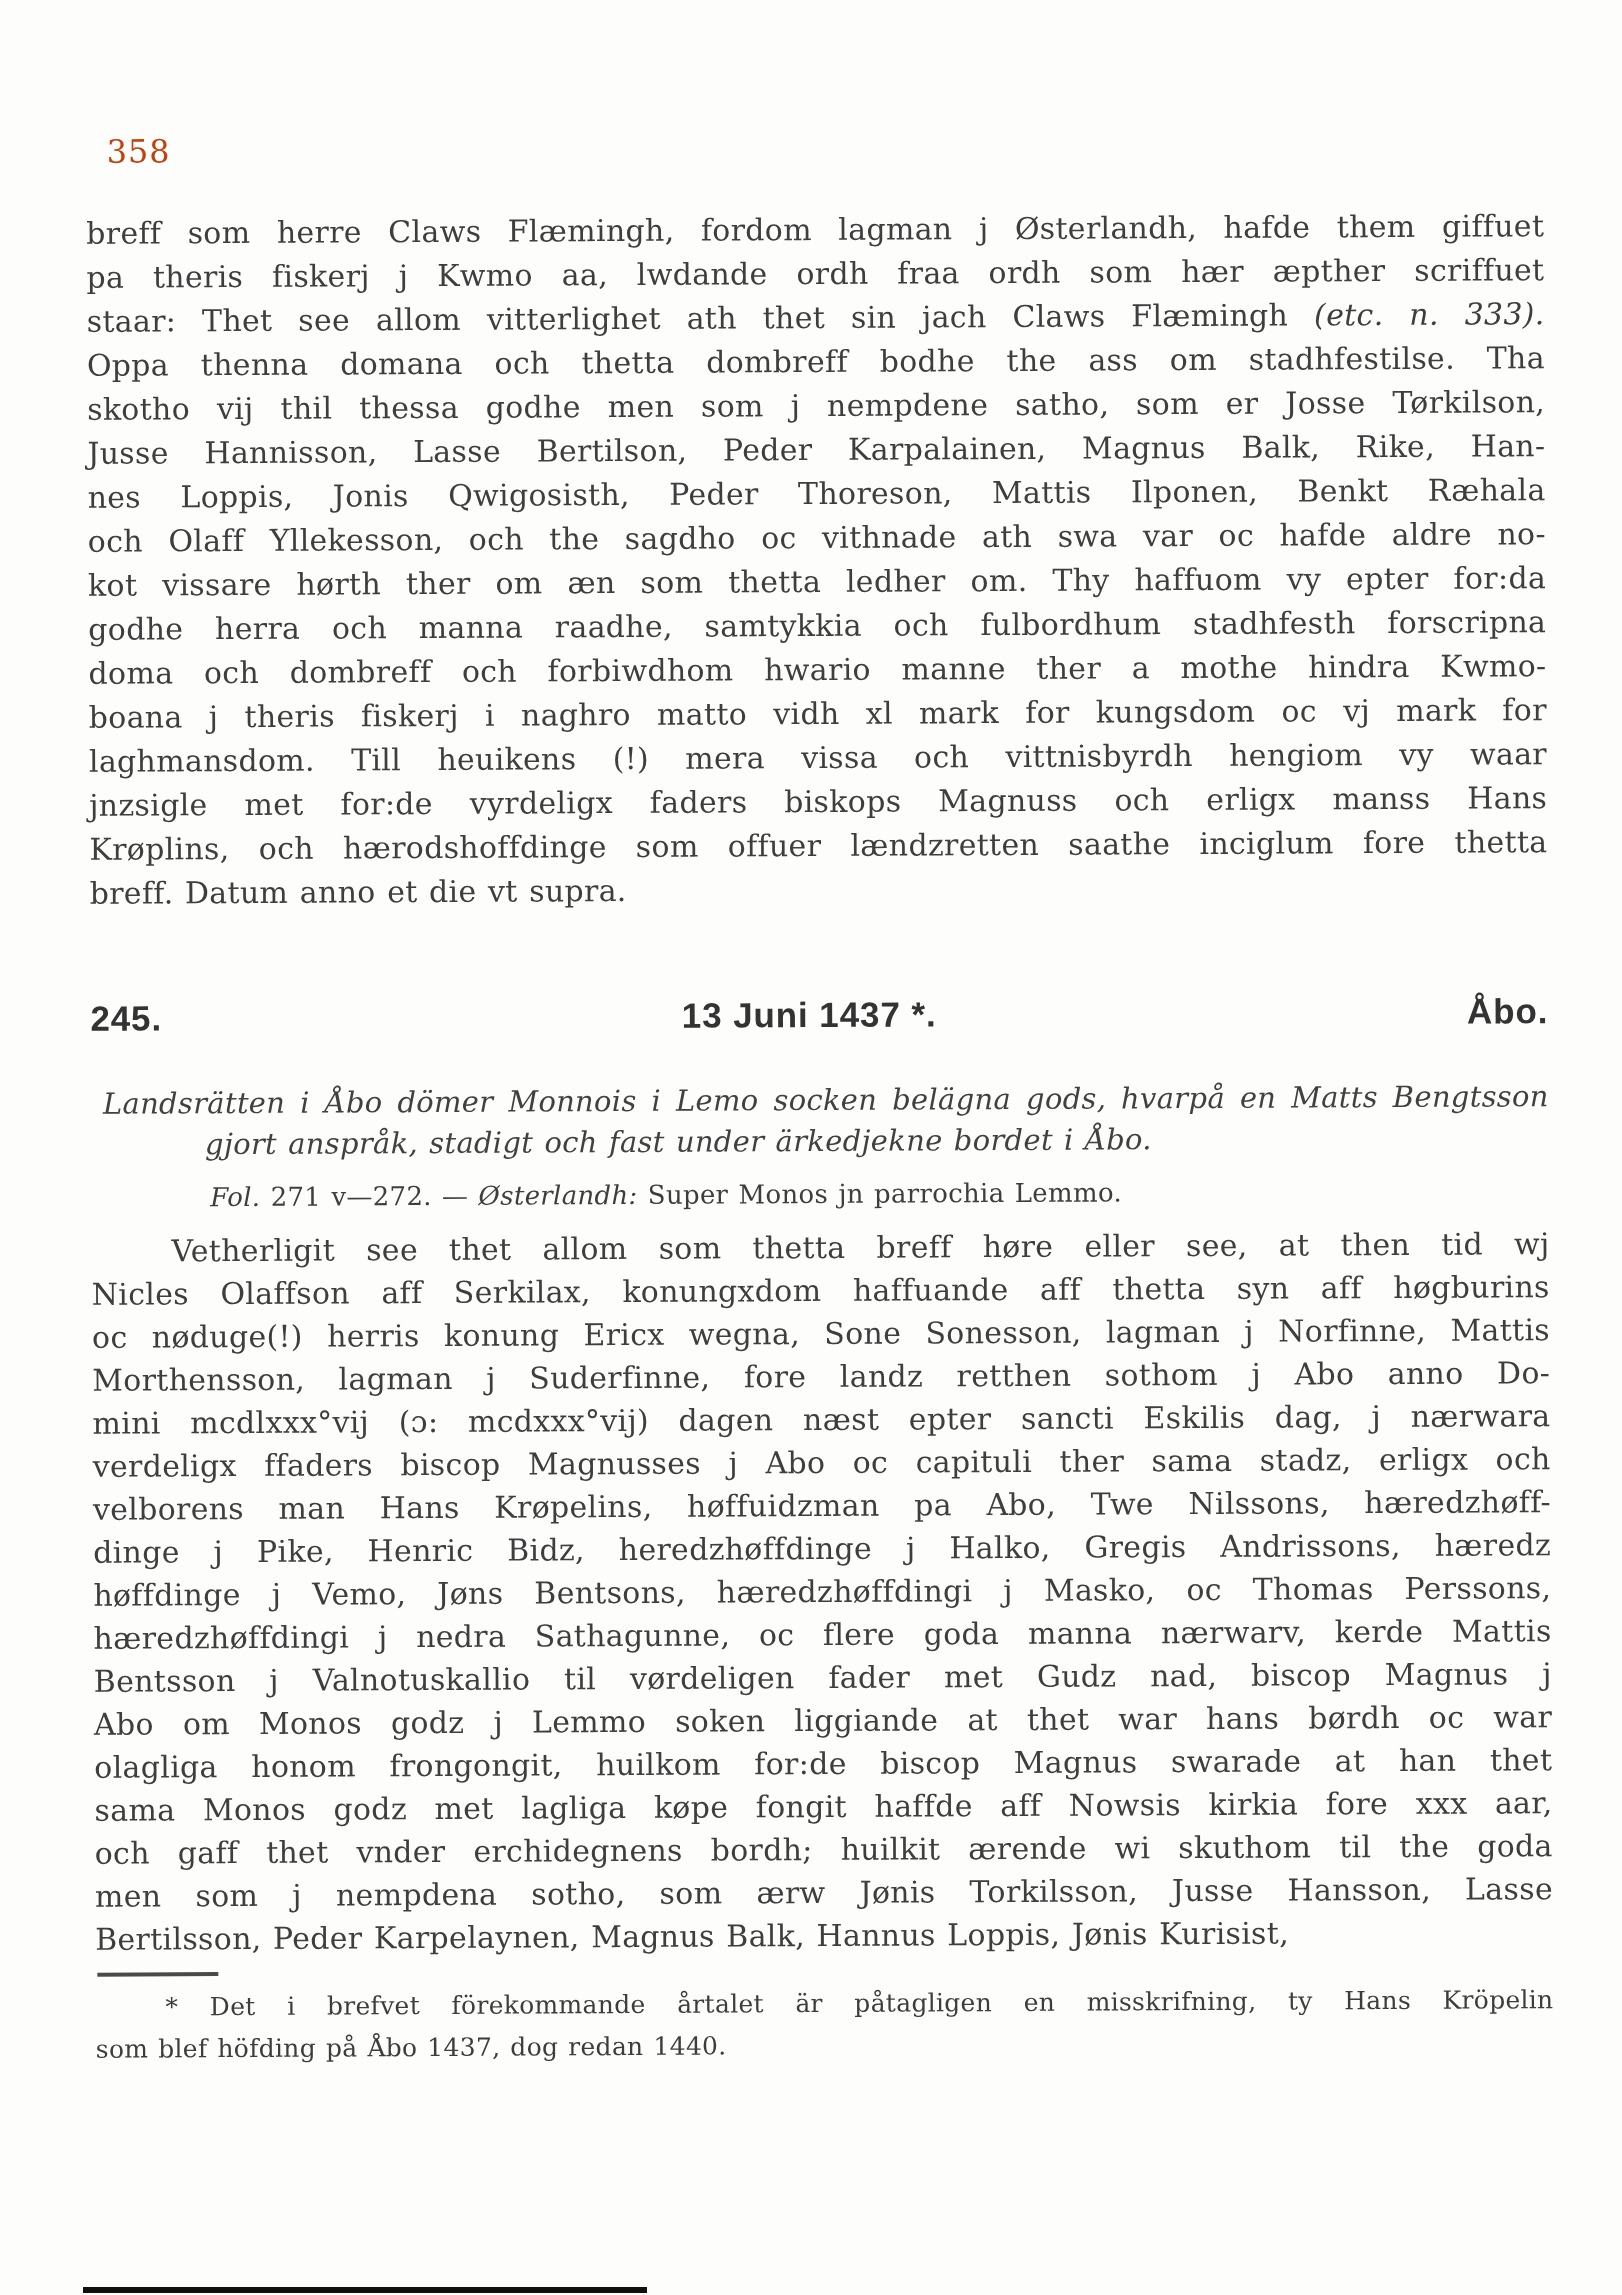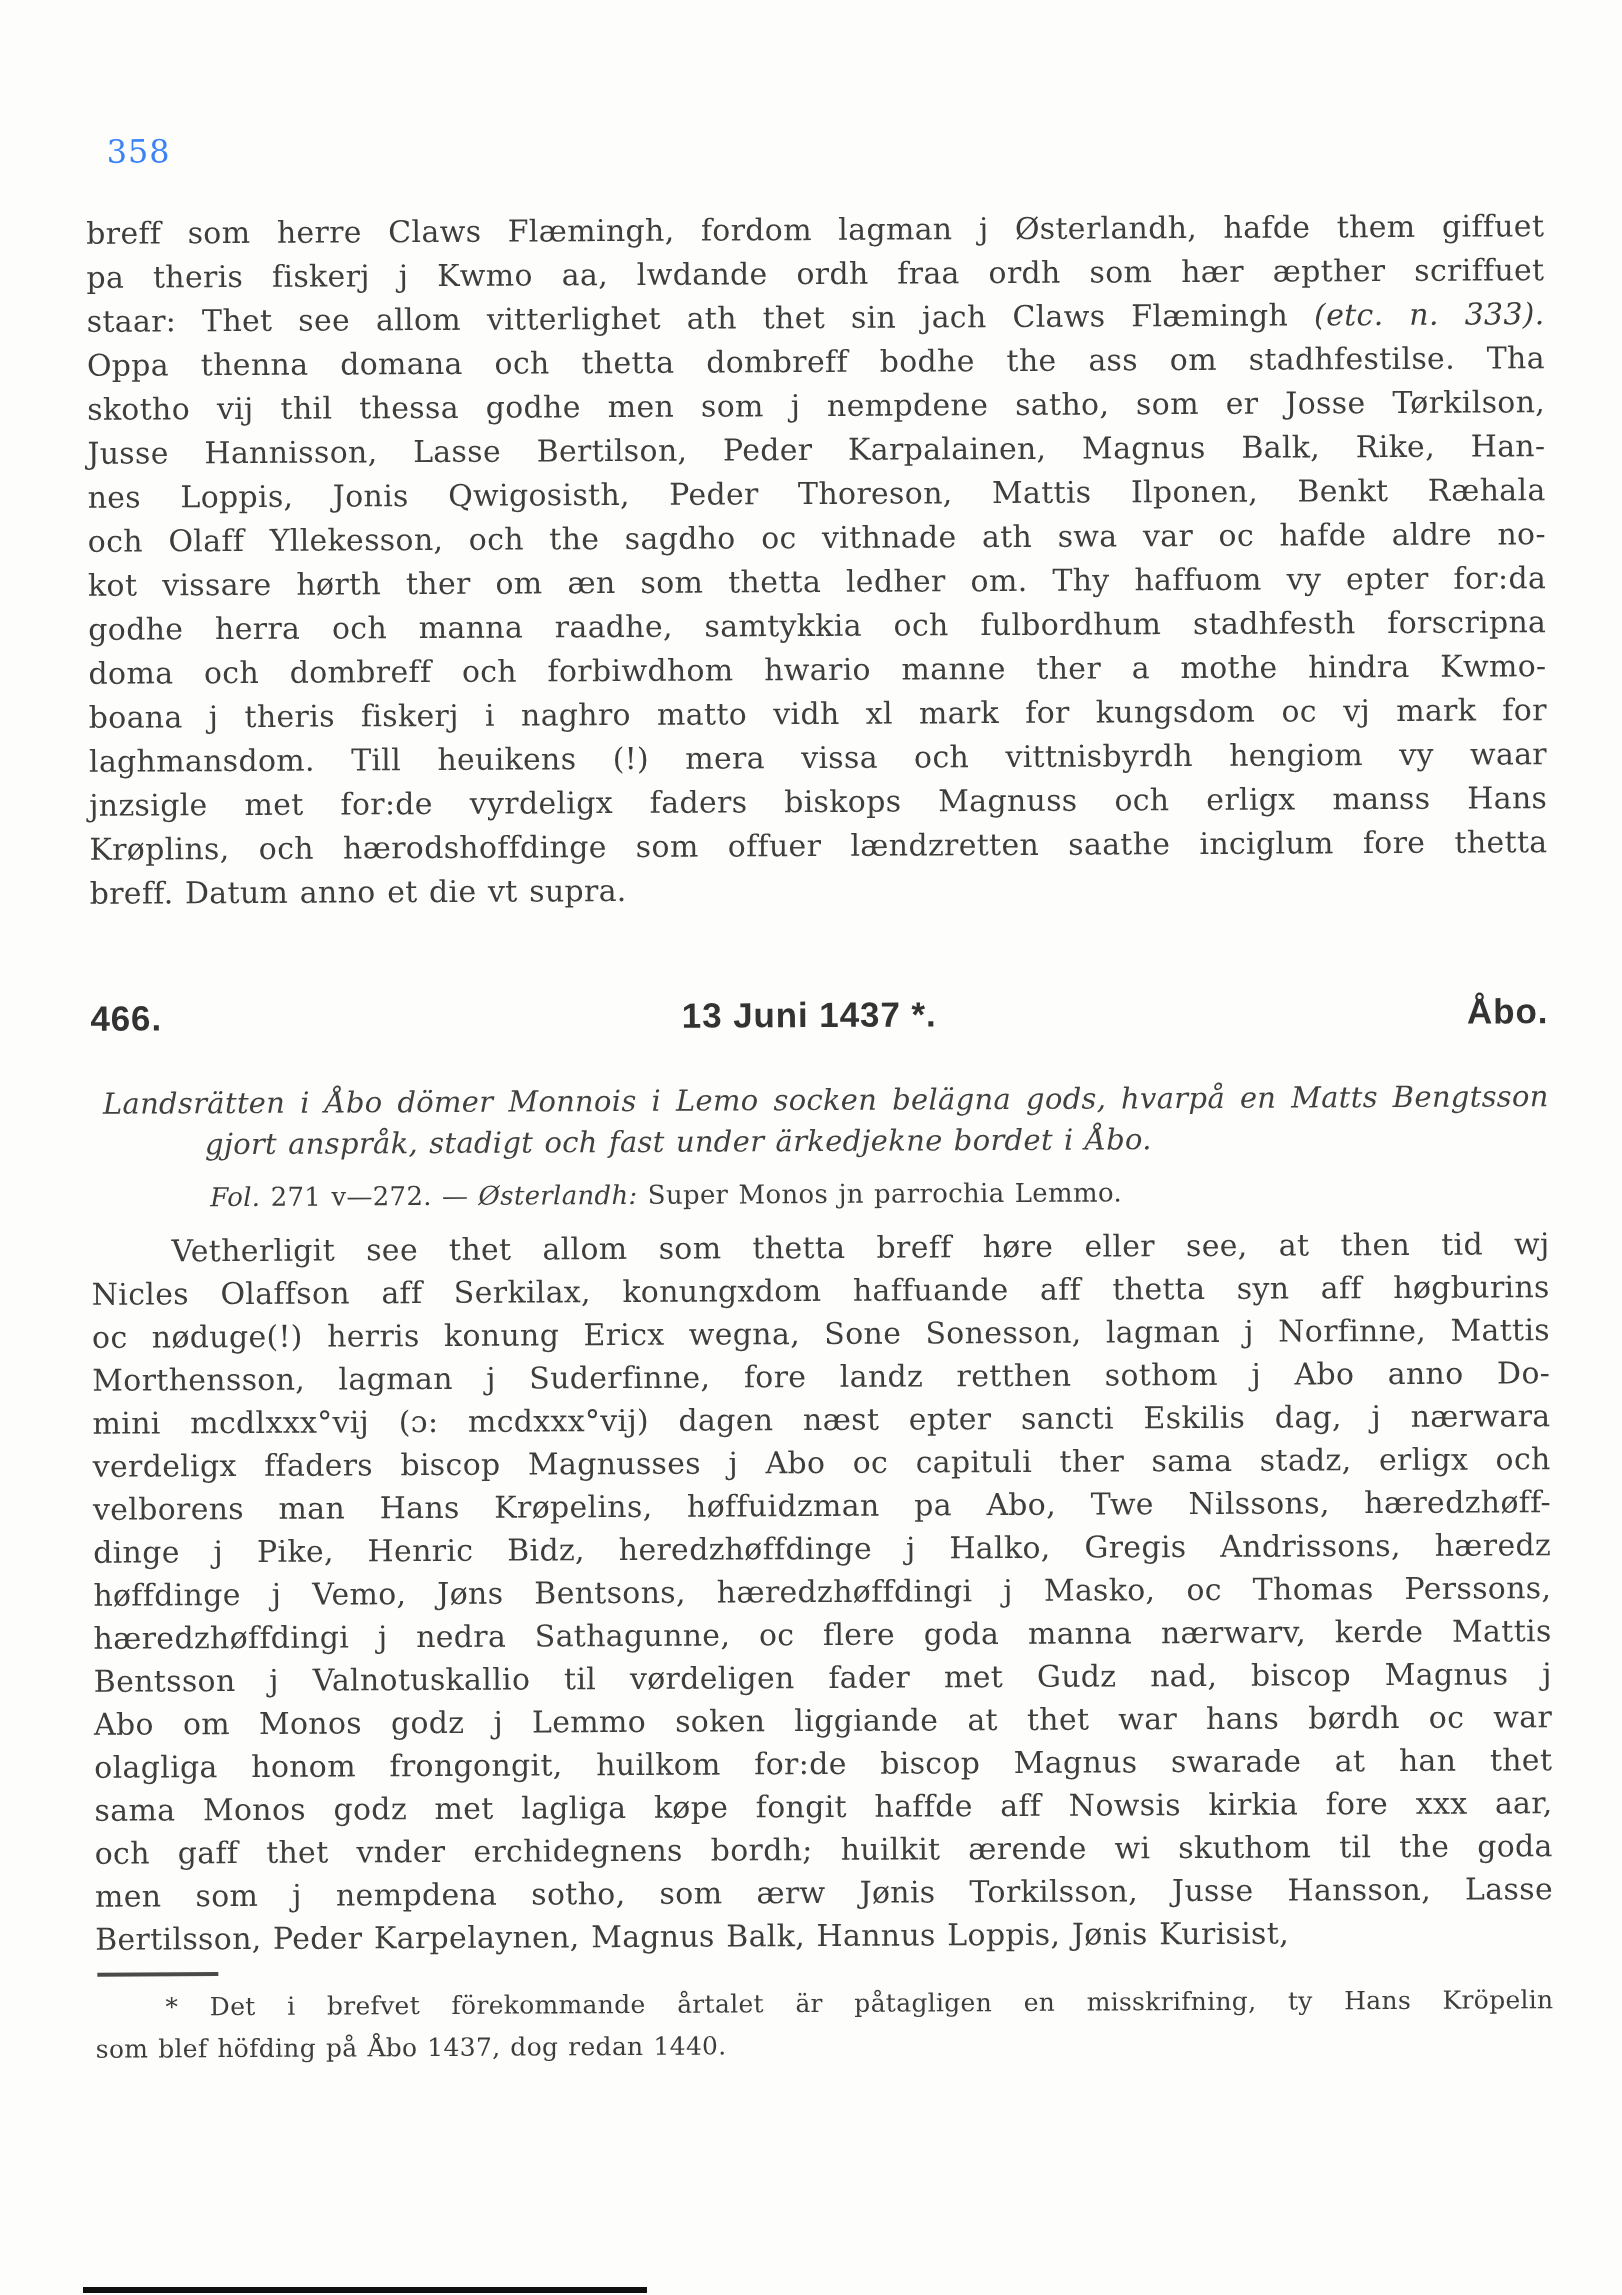--- a/index.html
+++ b/index.html
@@ -10,21 +10,21 @@
     font-family: "DejaVu Serif", serif;
     color: #3e3e3e;
     position: relative;
   }
   .scan {
     position: absolute; inset: 0;
     transform: rotate(-0.30deg);
   }
   .pageno {
     position: absolute; left: 112px; top: 129px;
-    font-size: 32px; color: #3b82f6; letter-spacing: 0.9px;
+    font-size: 32px; color: #c2410c; letter-spacing: 0.9px;
   }
   .col { position: absolute; left: 91px; width: 1458px; }
   .tline {
     font-size: 30px; line-height: 44px;
     letter-spacing: 0.3px; word-spacing: 1.7px;
     text-align: left;
   }
   .tline.just { text-align: justify; text-align-last: justify; }
   .it { font-style: italic; text-align: center; }
 
@@ -80,21 +80,21 @@
       <div class="tline just"><span>godhe herra och manna raadhe, samtykkia och fulbordhum stadhfesth forscripna</span></div>
       <div class="tline just"><span>doma och dombreff och forbiwdhom hwario manne ther a mothe hindra Kwmo-</span></div>
       <div class="tline just"><span>boana j theris fiskerj i naghro matto vidh xl mark for kungsdom oc vj mark for</span></div>
       <div class="tline just"><span>laghmansdom.  Till heuikens (!)  mera vissa och vittnisbyrdh hengiom vy waar</span></div>
       <div class="tline just"><span>jnzsigle met for:de vyrdeligx faders biskops Magnuss och erligx manss Hans</span></div>
       <div class="tline just"><span>Krøplins, och hærodshoffdinge som offuer lændzretten  saathe inciglum fore thetta</span></div>
       <div class="tline"><span>breff.  Datum anno et die vt supra.</span></div>
     </div>
 
   <div class="entry-head">
-    <span class="num">466.</span>
+    <span class="num">245.</span>
     <span class="date">13 Juni 1437 *.</span>
     <span class="place">Åbo.</span>
   </div>
 
   <div class="col regest">
       <div class="tline just" style="text-indent: 12.2px;"><span>Landsrätten  i  Åbo  dömer  Monnois  i  Lemo  socken  belägna  gods,  hvarpå  en  Matts  Bengtsson</span></div>
       <div class="tline" style="text-indent: 114px;"><span>gjort anspråk, stadigt och fast under ärkedjekne bordet i Åbo.</span></div>
     </div>
 
   <div class="col folline">

